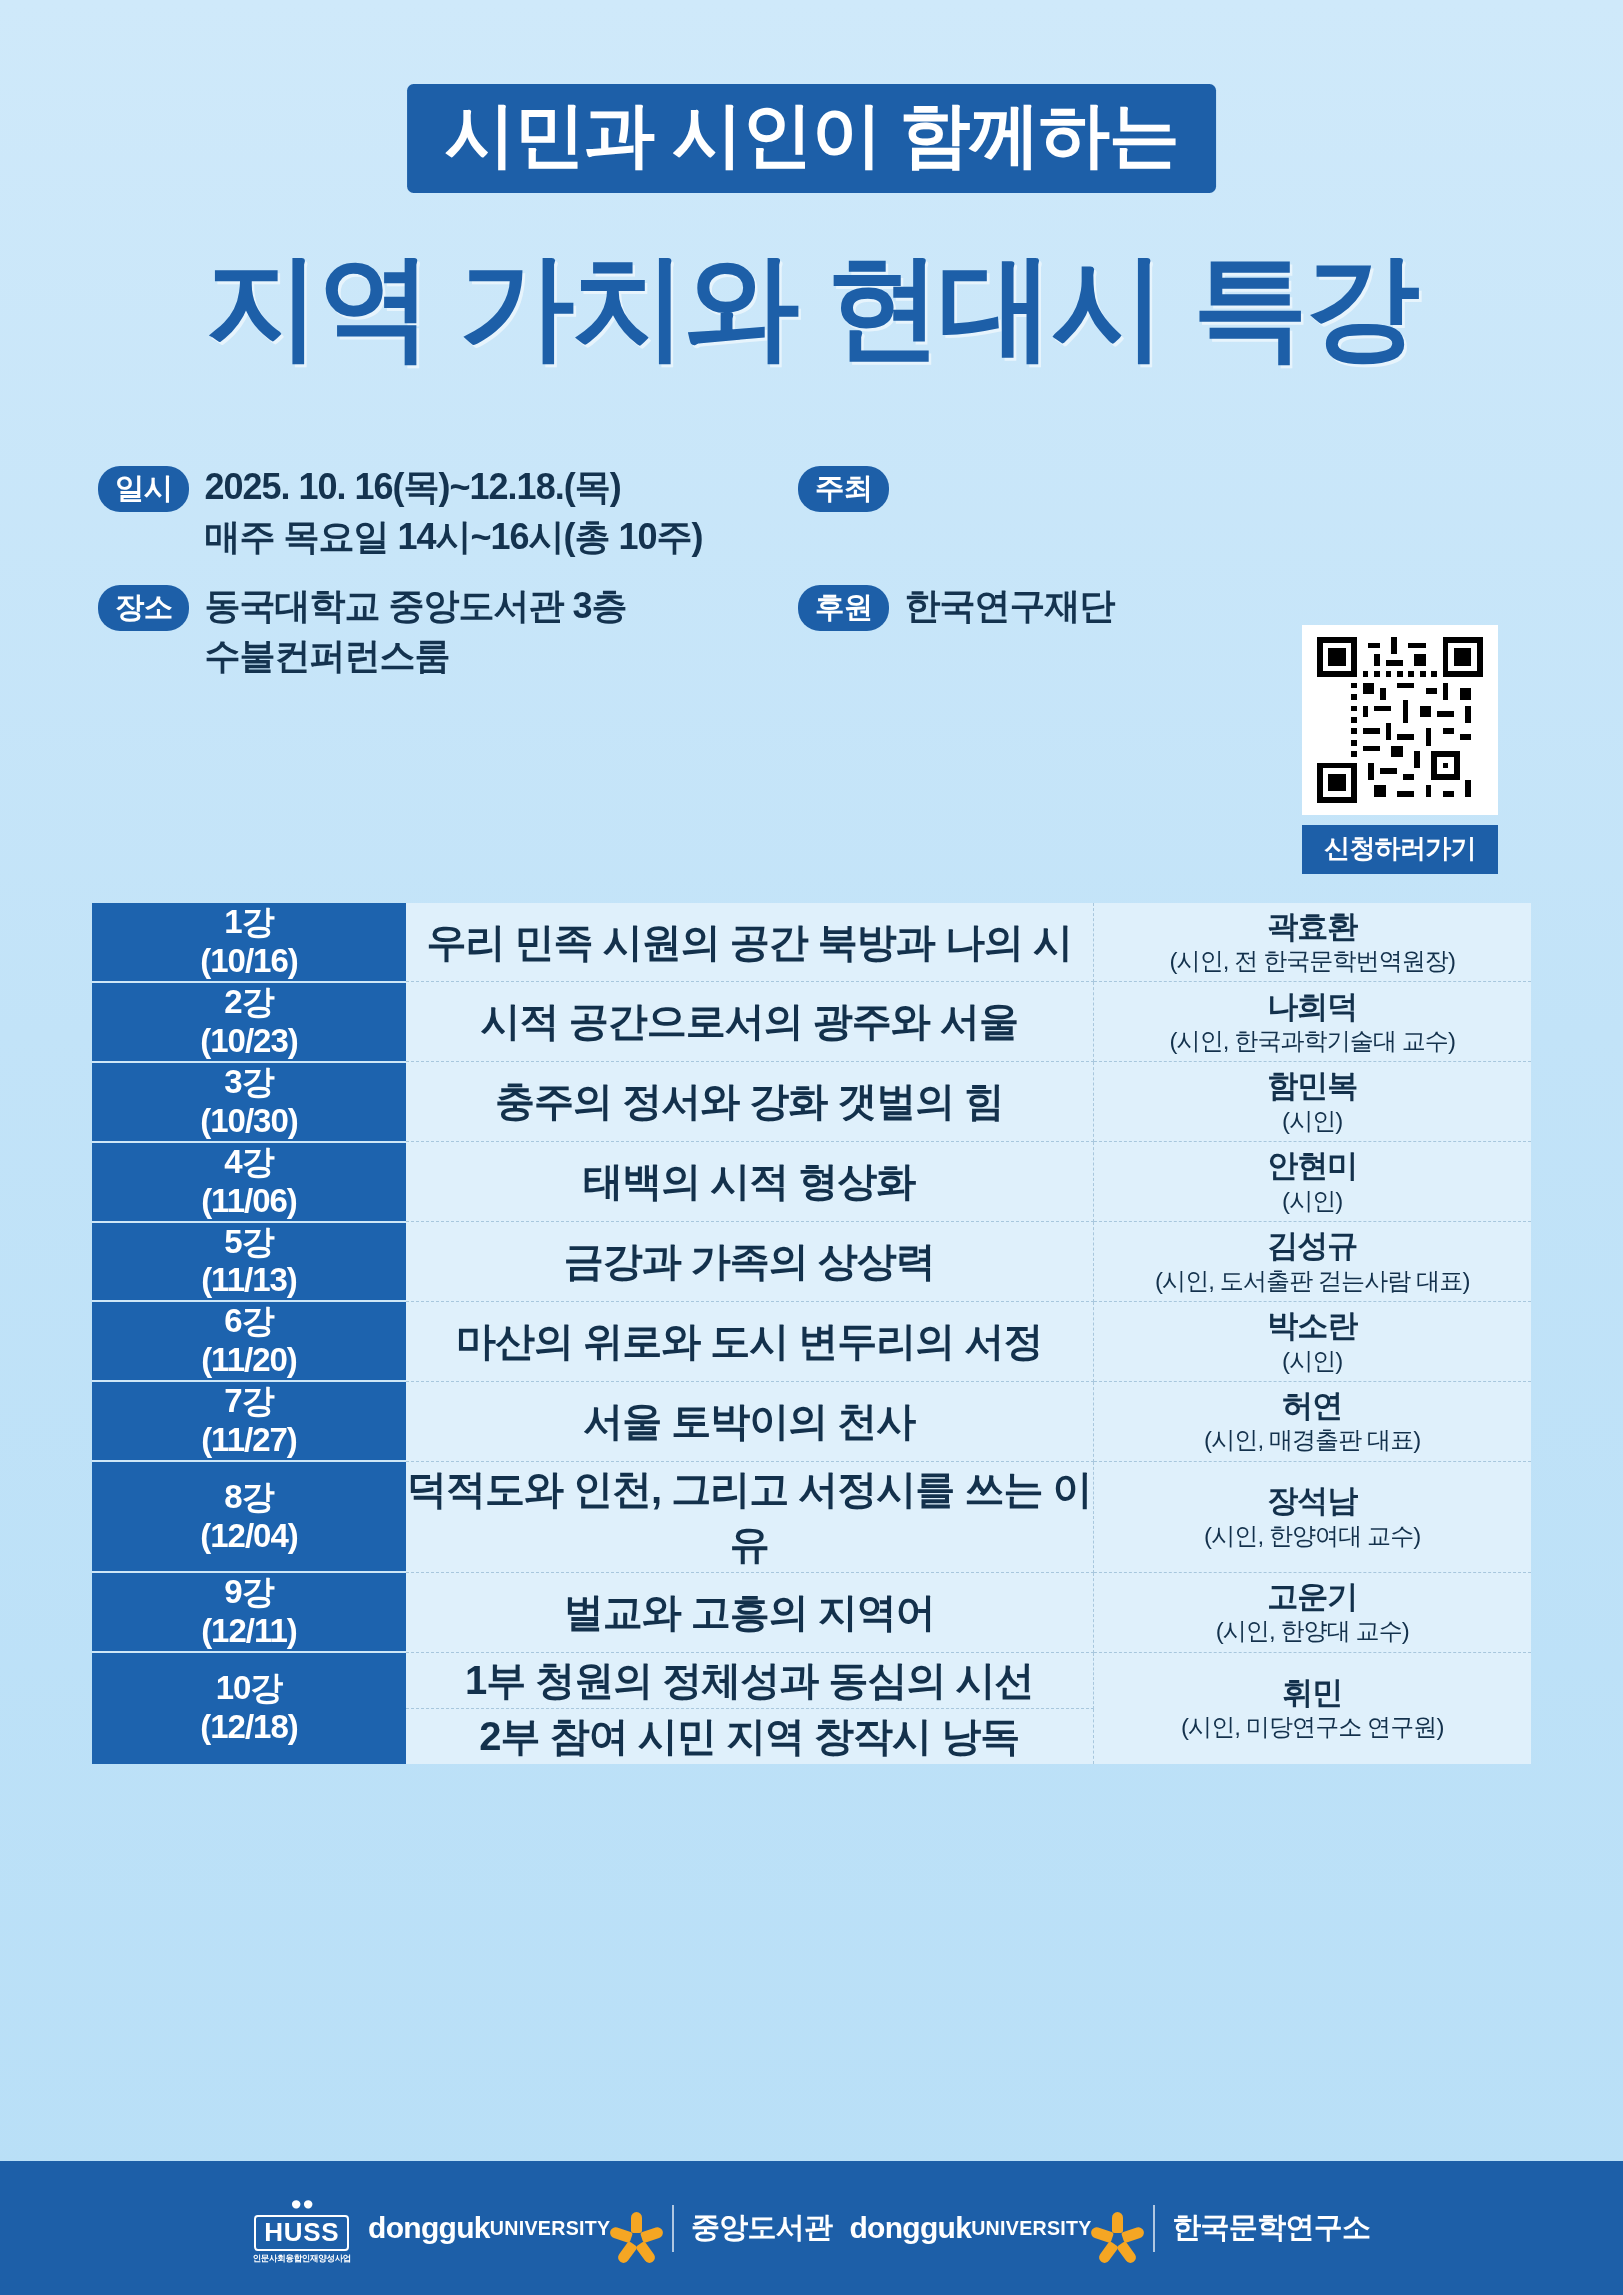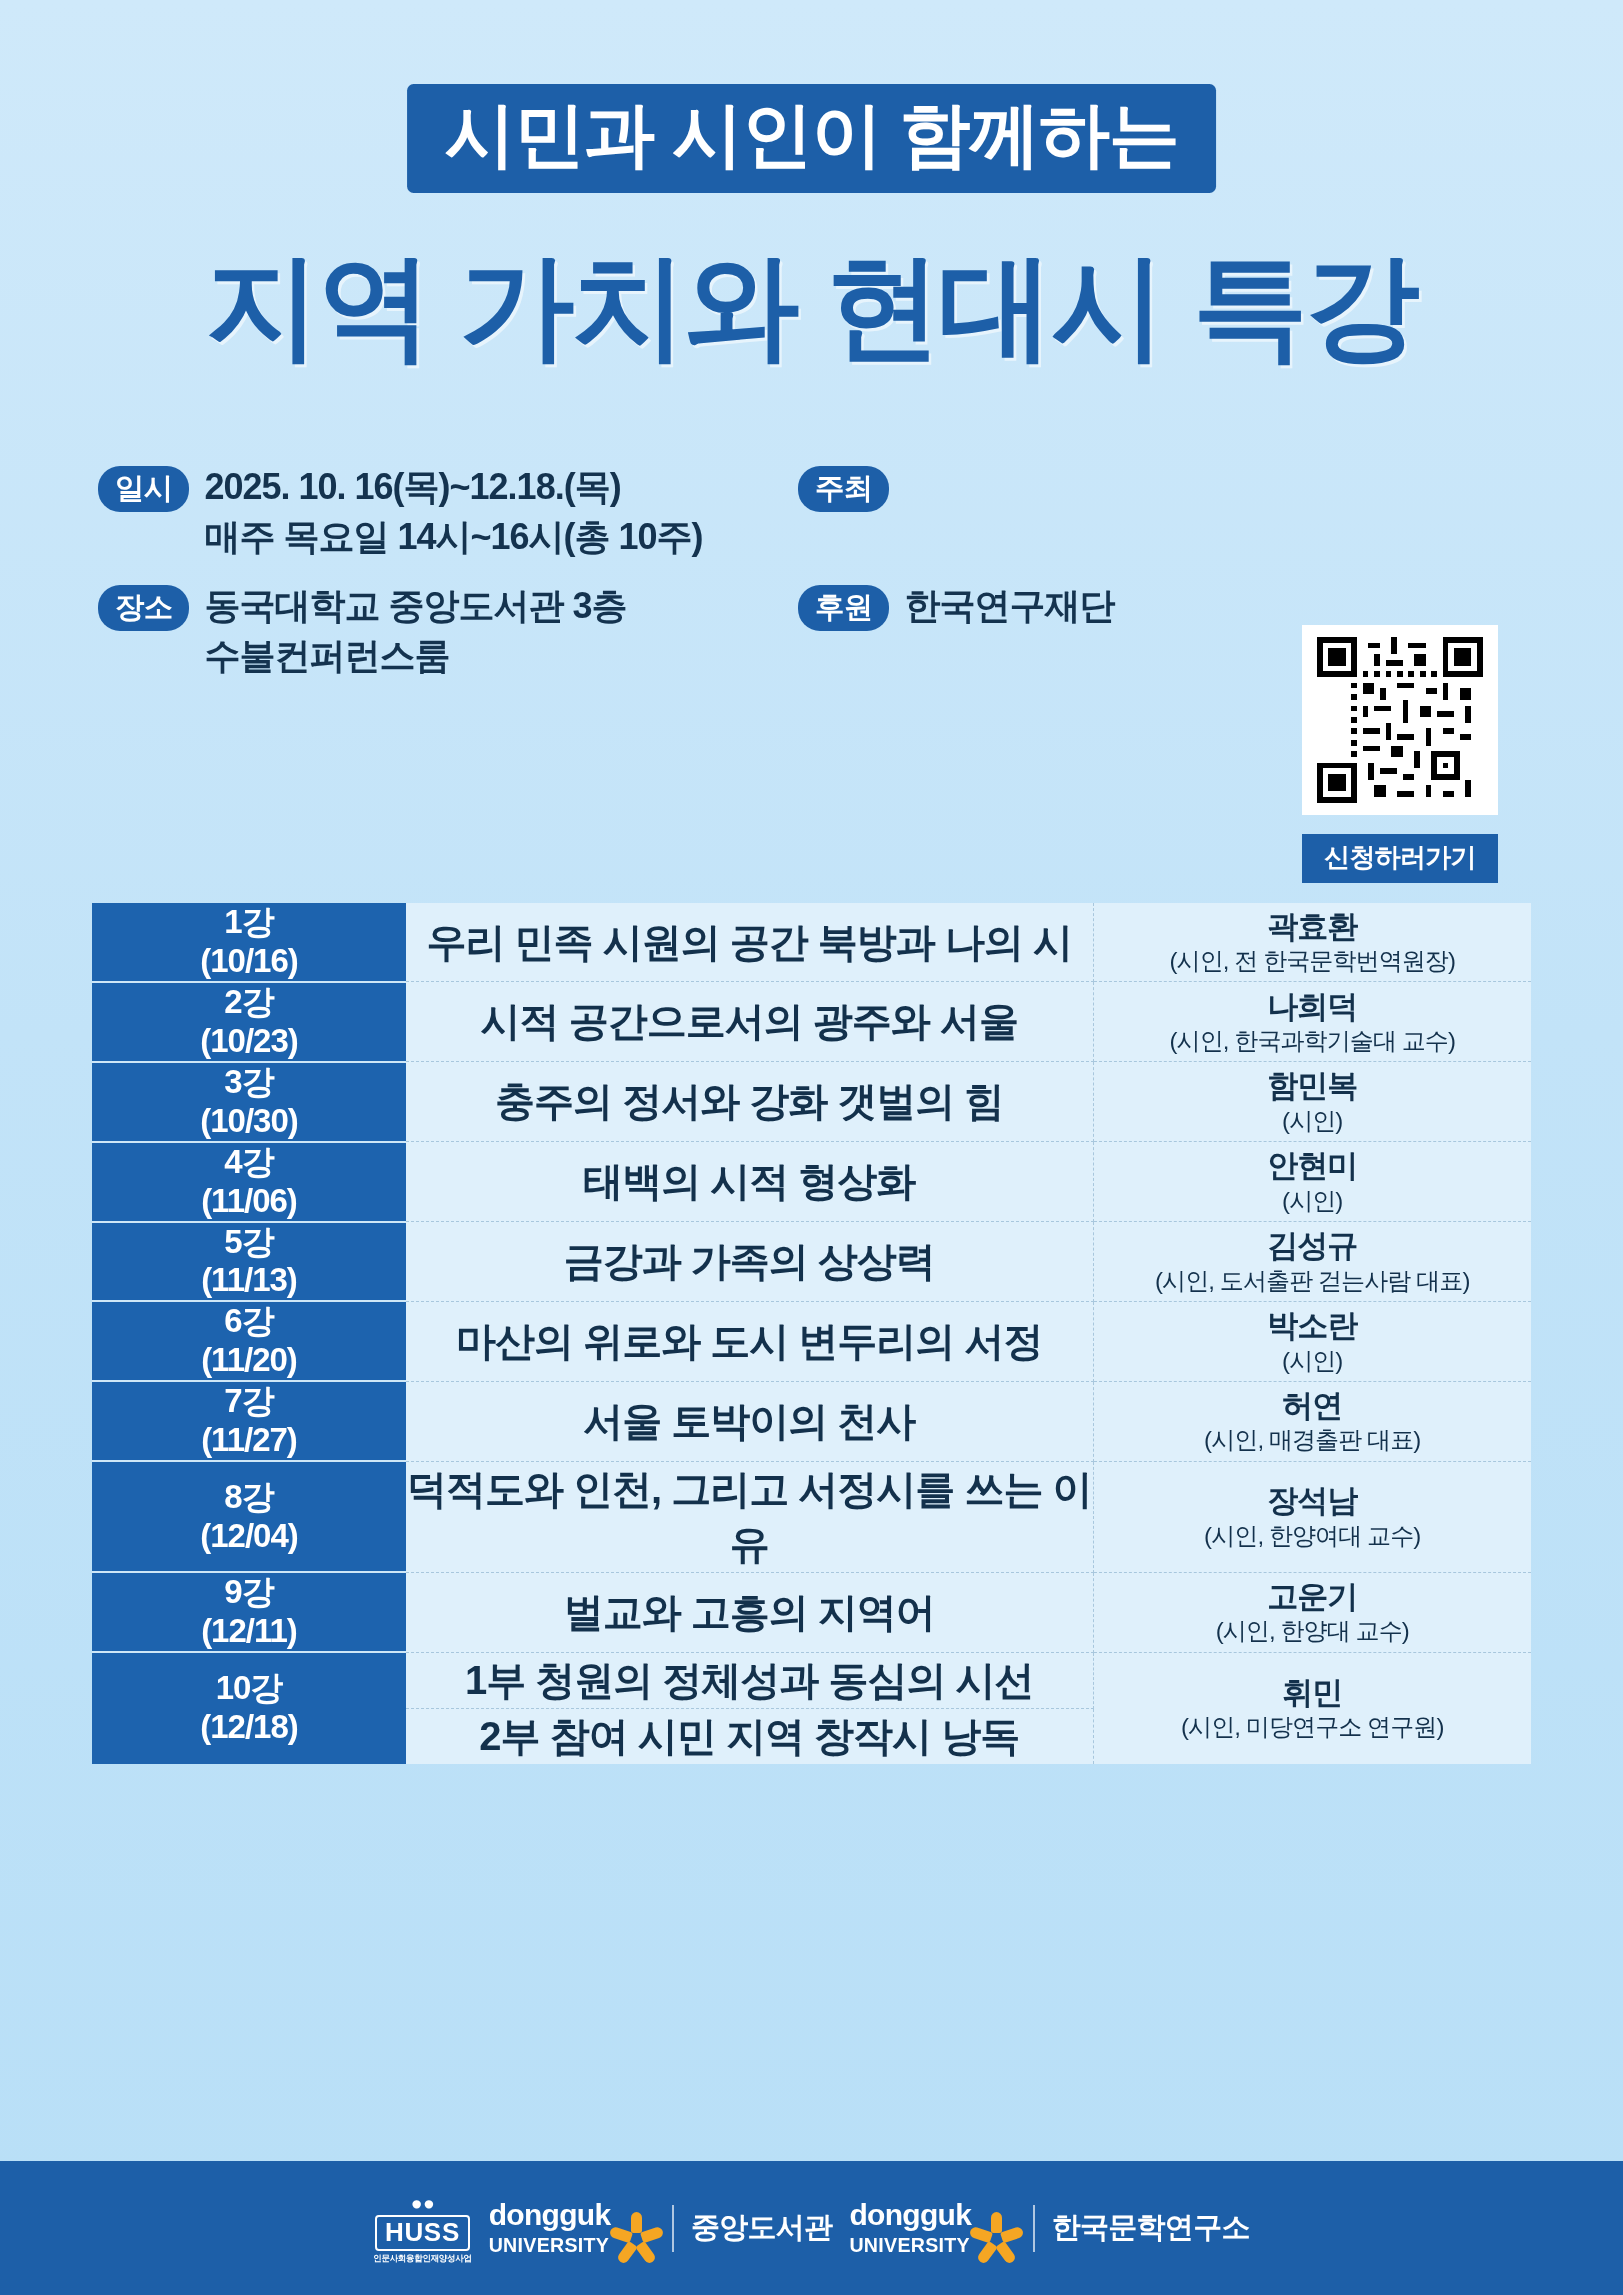--- a/index.html
+++ b/index.html
@@ -104,21 +104,21 @@
   .qr-box {
     width: 196px;
     height: 190px;
     background: #ffffff;
     border: 3.9px solid #ffffff;
     margin: 0 auto;
     padding: 9.2px;
   }
   .qr-box svg { display: block; width: 100%; height: 100%; }
   .qr-label {
-    margin-top: 19px;
+    margin-top: 10px;
     background: #1d5fa8;
     color: #fff;
     font-size: 26px;
     font-weight: 700;
     padding: 5.9px 0 7.9px 0;
     letter-spacing: -0.7px;
     width: 196px;
     margin-left: auto;
     margin-right: auto;
   }
@@ -217,21 +217,21 @@
     font-size: 26px;
     letter-spacing: 0.7px;
     border: 2px solid #ffffff;
     border-radius: 3.9px;
     padding: 2px 7.9px 3.3px 7.9px;
     margin-top: 2px;
   }
   .huss-sub { font-size: 8.5px; margin-top: 3.3px; letter-spacing: -0.3px; }
   .dgu {
     display: flex;
-    flex-direction: column;
+    flex-direction: row;
     line-height: 1;
   }
   .dgu-1 { font-size: 30px; font-weight: 800; letter-spacing: -0.7px; }
   .dgu-2 { font-size: 19.6px; font-weight: 700; letter-spacing: 0.3px; margin-top: 6px; }
   .flower {
     width: 38px; height: 38px; margin-left: 6.5px;
     position: relative;
   }
   .flower span {
     position: absolute; left: 50%; top: 50%;

